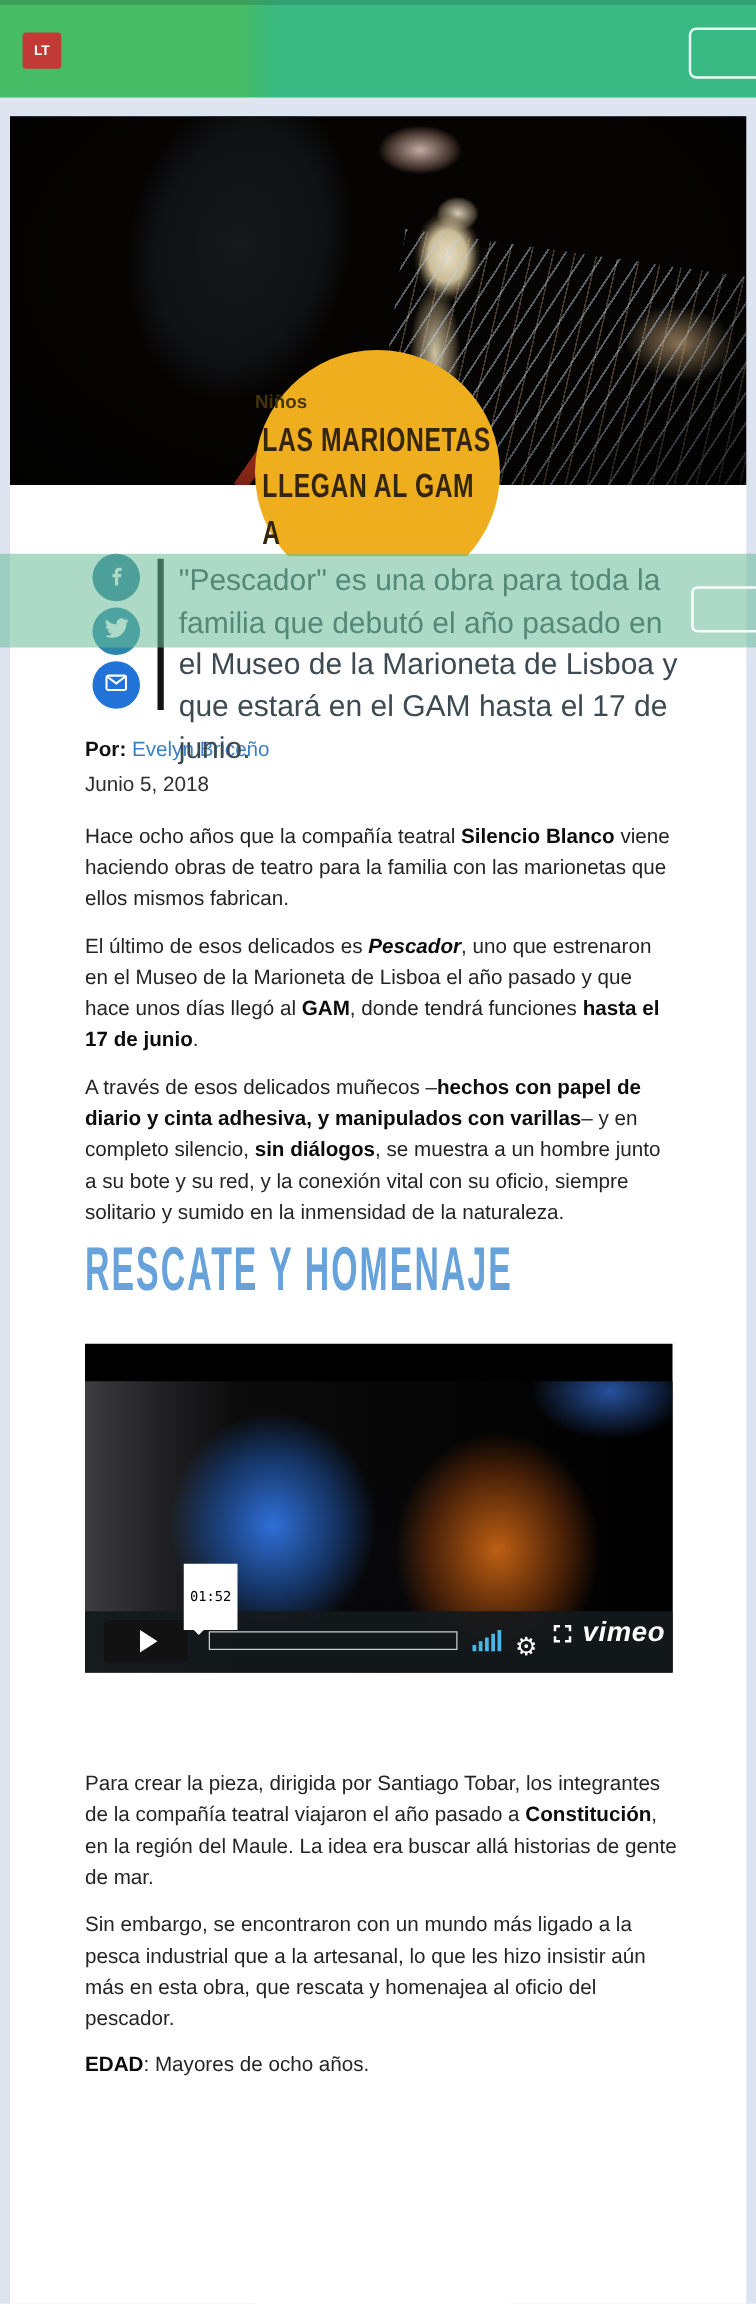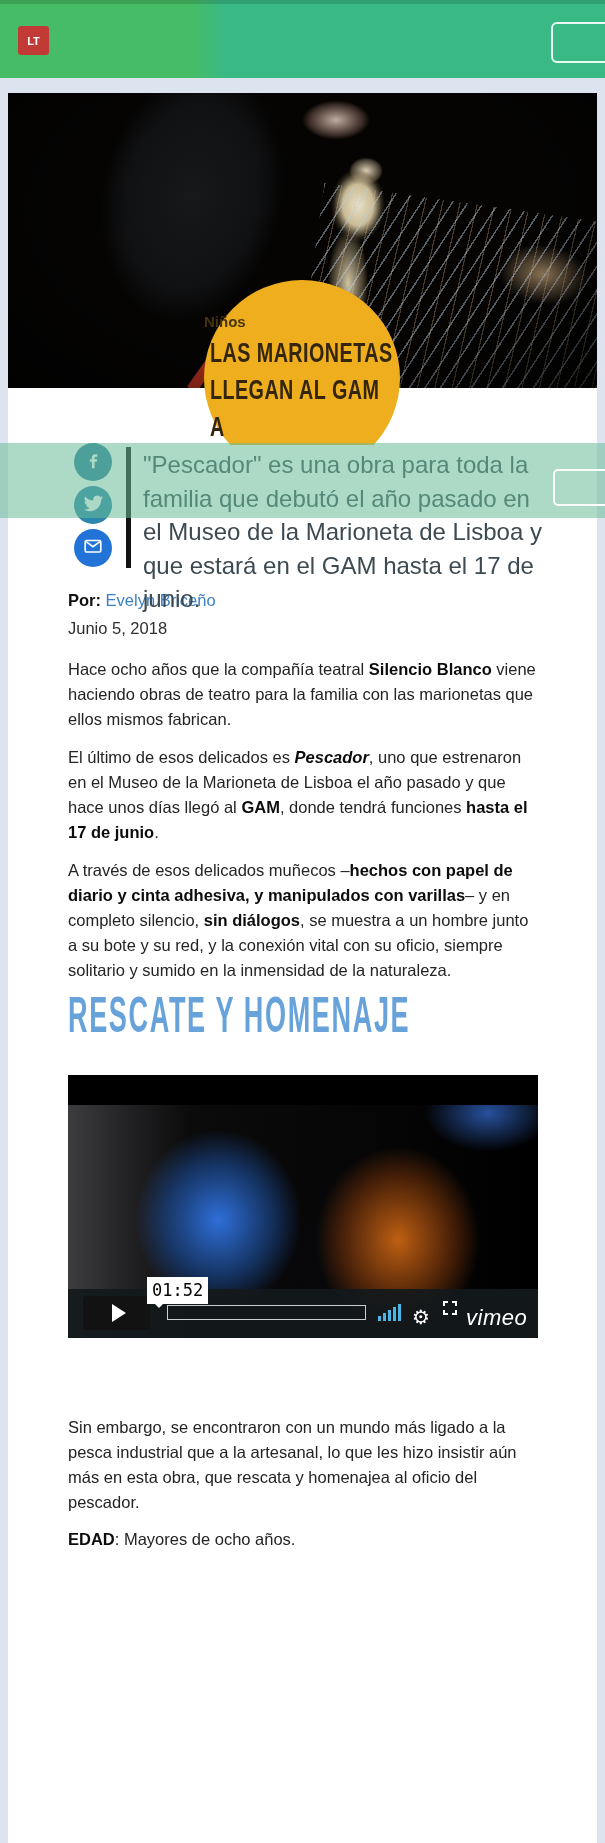--- a/index.html
+++ b/index.html
@@ -81,30 +81,30 @@
     background:
      radial-gradient(90px 55px at 420px 8px,rgba(45,95,185,.85),transparent 70%),
      radial-gradient(115px 125px at 150px 115px,#2f6fd8 0%,rgba(30,85,170,.55) 45%,transparent 72%),
      radial-gradient(105px 120px at 330px 135px,rgba(210,105,20,.9) 0%,rgba(140,60,10,.5) 52%,transparent 78%),
      radial-gradient(130px 150px at 245px 150px,rgba(8,8,10,.95),transparent 70%),
      linear-gradient(90deg,#3d3d41 0%,#232325 12%,#0b0b0c 26%,#000 100%);}
   .controls{position:absolute;left:0;bottom:0;width:100%;height:49px;background:rgba(19,25,28,.93);}
   .play-btn{position:absolute;left:15px;bottom:8px;width:67px;height:34px;background:#121212;border-radius:4px;
     display:flex;align-items:center;justify-content:center;}
   .play-tri{width:0;height:0;border-left:14px solid #fff;border-top:9px solid transparent;border-bottom:9px solid transparent;margin-left:4px;}
-  .time-tip{position:absolute;left:79px;bottom:34px;padding:1px 5px;background:#fff;color:#000;
-    font-family:"DejaVu Sans Mono","Liberation Mono",monospace;font-size:17px;}
+  .time-tip{position:absolute;left:79px;bottom:34px;padding:14px 5px;background:#fff;color:#000;
+    font-family:"DejaVu Sans Mono","Liberation Mono",monospace;font-size:11px;}
   .time-tip::after{content:"";position:absolute;left:8px;bottom:-4px;border-left:4px solid transparent;border-right:4px solid transparent;border-top:4px solid #fff;}
   .progress{position:absolute;left:99px;bottom:18px;width:197px;height:13px;border:1px solid #c9cfd3;background:transparent;}
   .vol{position:absolute;left:310px;bottom:17px;display:flex;align-items:flex-end;gap:2px;}
   .vol span{width:3px;background:#49b6e6;display:block;}
   .gear{position:absolute;left:344px;bottom:11px;color:#fff;font-size:20px;line-height:20px;
     font-family:"DejaVu Sans",sans-serif;}
   .fs{position:absolute;left:374px;bottom:15px;}
-  .vimeo{position:absolute;left:398px;bottom:8px;color:#fff;font-size:22px;font-weight:normal;font-style:italic;letter-spacing:.5px;}
+  .vimeo{position:absolute;left:398px;bottom:20px;color:#fff;font-size:22px;font-weight:bold;font-style:italic;letter-spacing:.5px;}
   
   .details{margin-top:6px;}
   .details .para{margin:0 0 1px;line-height:23px;}
 </style>
 </head>
 <body>
 
 <div class="site-header">
   <div class="lt-badge">LT</div>
   <div class="header-btn"></div>
@@ -199,19 +199,20 @@
     <div class="gear">⚙</div>
     <div class="fs">
       <svg width="16" height="16" viewBox="0 0 16 16">
           <path d="M6 2H2v4M10 2h4v4M6 14H2v-4M10 14h4v-4" fill="none" stroke="#fff" stroke-width="2"></path>
         </svg>
     </div>
     <div class="vimeo">vimeo</div>
   </div>
 
   <div>
+      <p class="para"><span>Para crear la pieza, dirigida por Santiago Tobar, los integrantes de la compañía teatral viajaron el año pasado a </span><b>Constitución</b><span>, en la región del Maule. La idea era buscar allá historias de gente de mar.</span></p>
       <p class="para"><span>Sin embargo, se encontraron con un mundo más ligado a la pesca industrial que a la artesanal, lo que les hizo insistir aún más en esta obra, que rescata y homenajea al oficio del pescador.</span></p>
     </div>
 
   <div class="details">
       <p class="para"><b>EDAD</b><span>: Mayores de ocho años.</span></p>
     </div>
 </div>
 
 </body></html>

